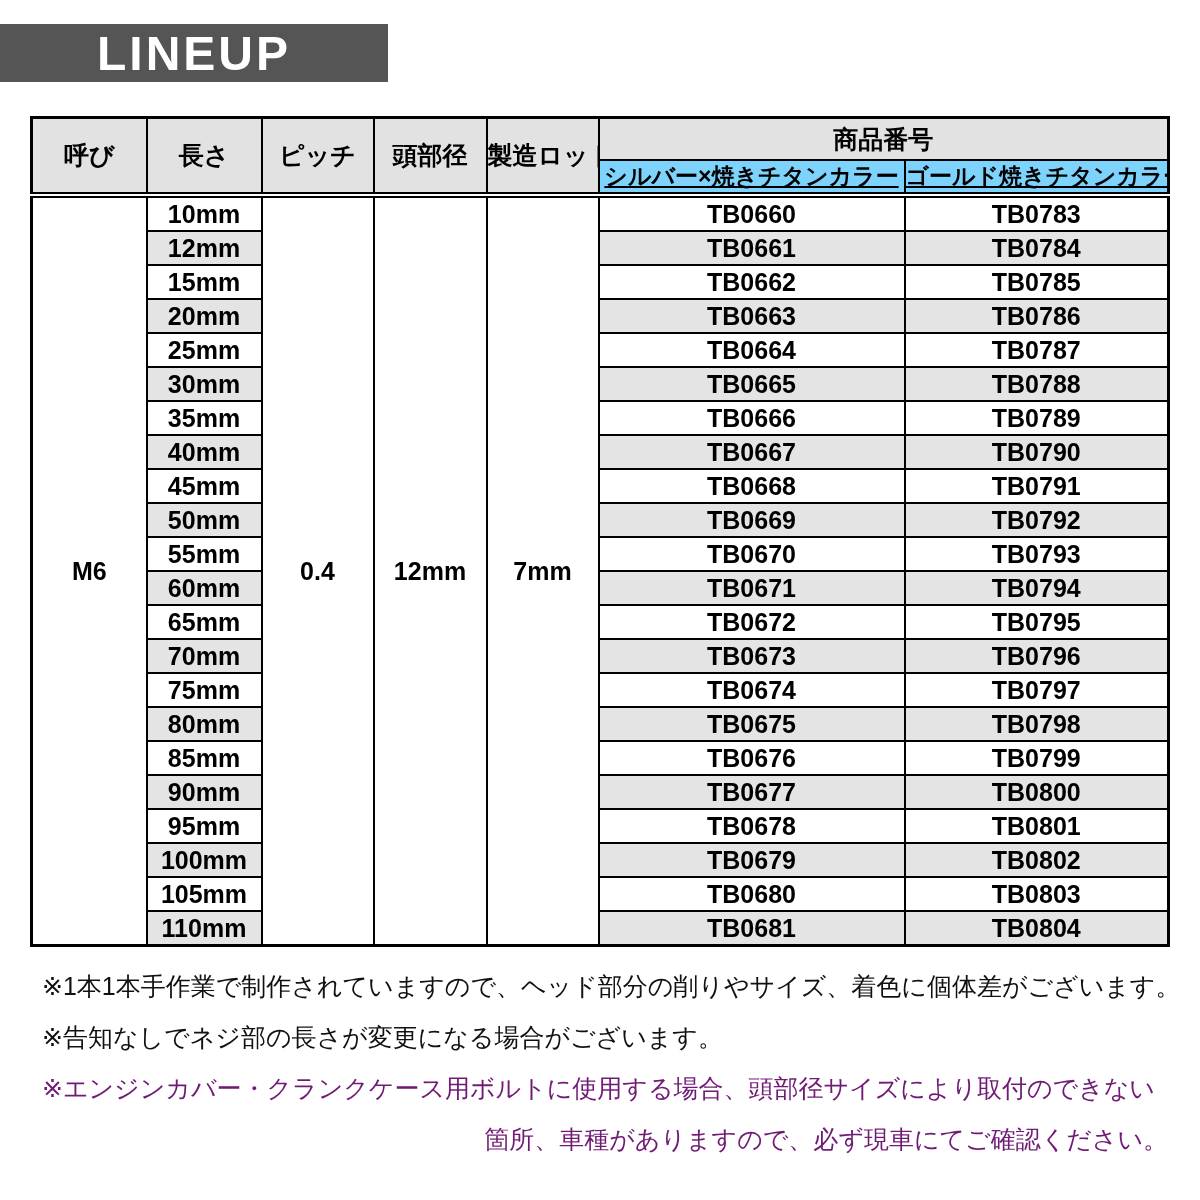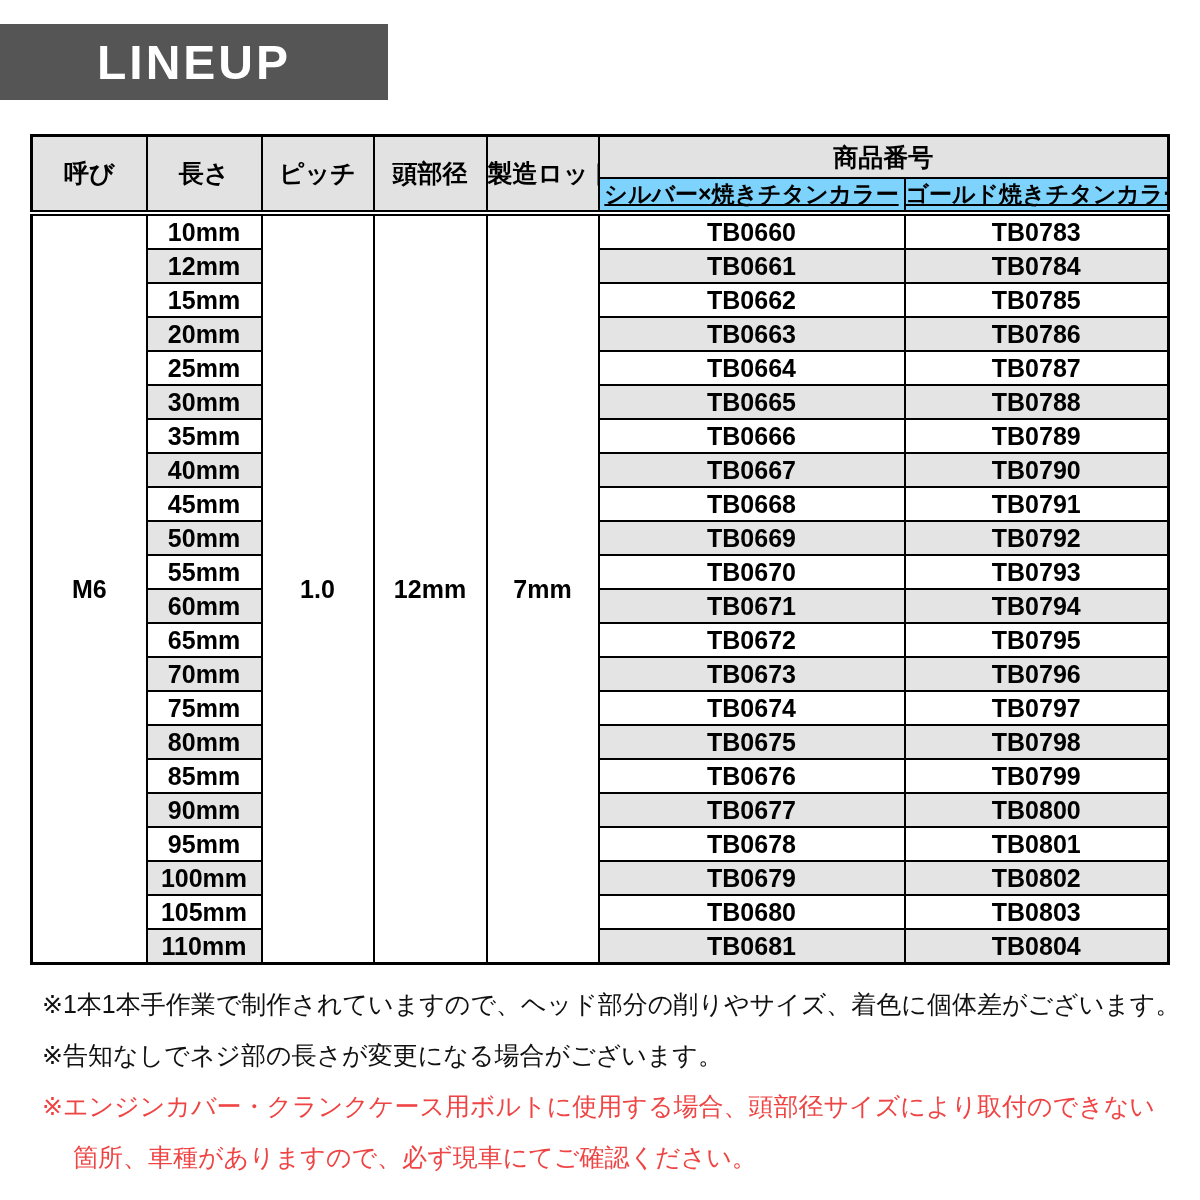--- a/index.html
+++ b/index.html
@@ -12,21 +12,21 @@
     width: 1200px;
     height: 1200px;
     overflow: hidden;
     position: relative;
   }
 
   
   .banner {
     margin: 24px 0 4px 0;
     width: 388px;
-    height: 76px;
+    height: 58px;
     background: #555555;
     display: flex;
     align-items: center;
     justify-content: center;
   }
   .banner span {
     color: #ffffff;
     font-size: 48px;
     font-weight: bold;
     letter-spacing: 3px;
@@ -84,24 +84,25 @@
     width: 1150px;
     font-size: 25px;
     line-height: 39px;
     color: #111111;
   }
   .notes p {
     margin: 12px;
     white-space: nowrap;
   }
   .warning {
-    color: #ef4444;
+    color: #701a75;
   }
   .cont {
     padding-left: 31px;
+    text-align: right;
   }
 </style>
 </head>
 <body>
 
 <div class="banner">
   <span>LINEUP</span>
 </div>
 
 <table class="lineup">
@@ -125,21 +126,21 @@
     </tr>
     <tr>
       <th class="subhdr dbl">シルバー×焼きチタンカラー</th>
       <th class="subhdr dbl">ゴールド焼きチタンカラー</th>
     </tr>
   </thead>
   <tbody id="lineup-body">
       <tr>
         <td class="merged" rowspan="22">M6</td>
         <td class="len">10mm</td>
-        <td class="merged" rowspan="22">1.0</td>
+        <td class="merged" rowspan="22">0.4</td>
         <td class="merged" rowspan="22">12mm</td>
         <td class="merged" rowspan="22">7mm</td>
         <td class="code">TB0660</td>
         <td class="code">TB0783</td>
       </tr>
       <tr>
         <td class="len">12mm</td>
         <td class="code">TB0661</td>
         <td class="code">TB0784</td>
       </tr>

